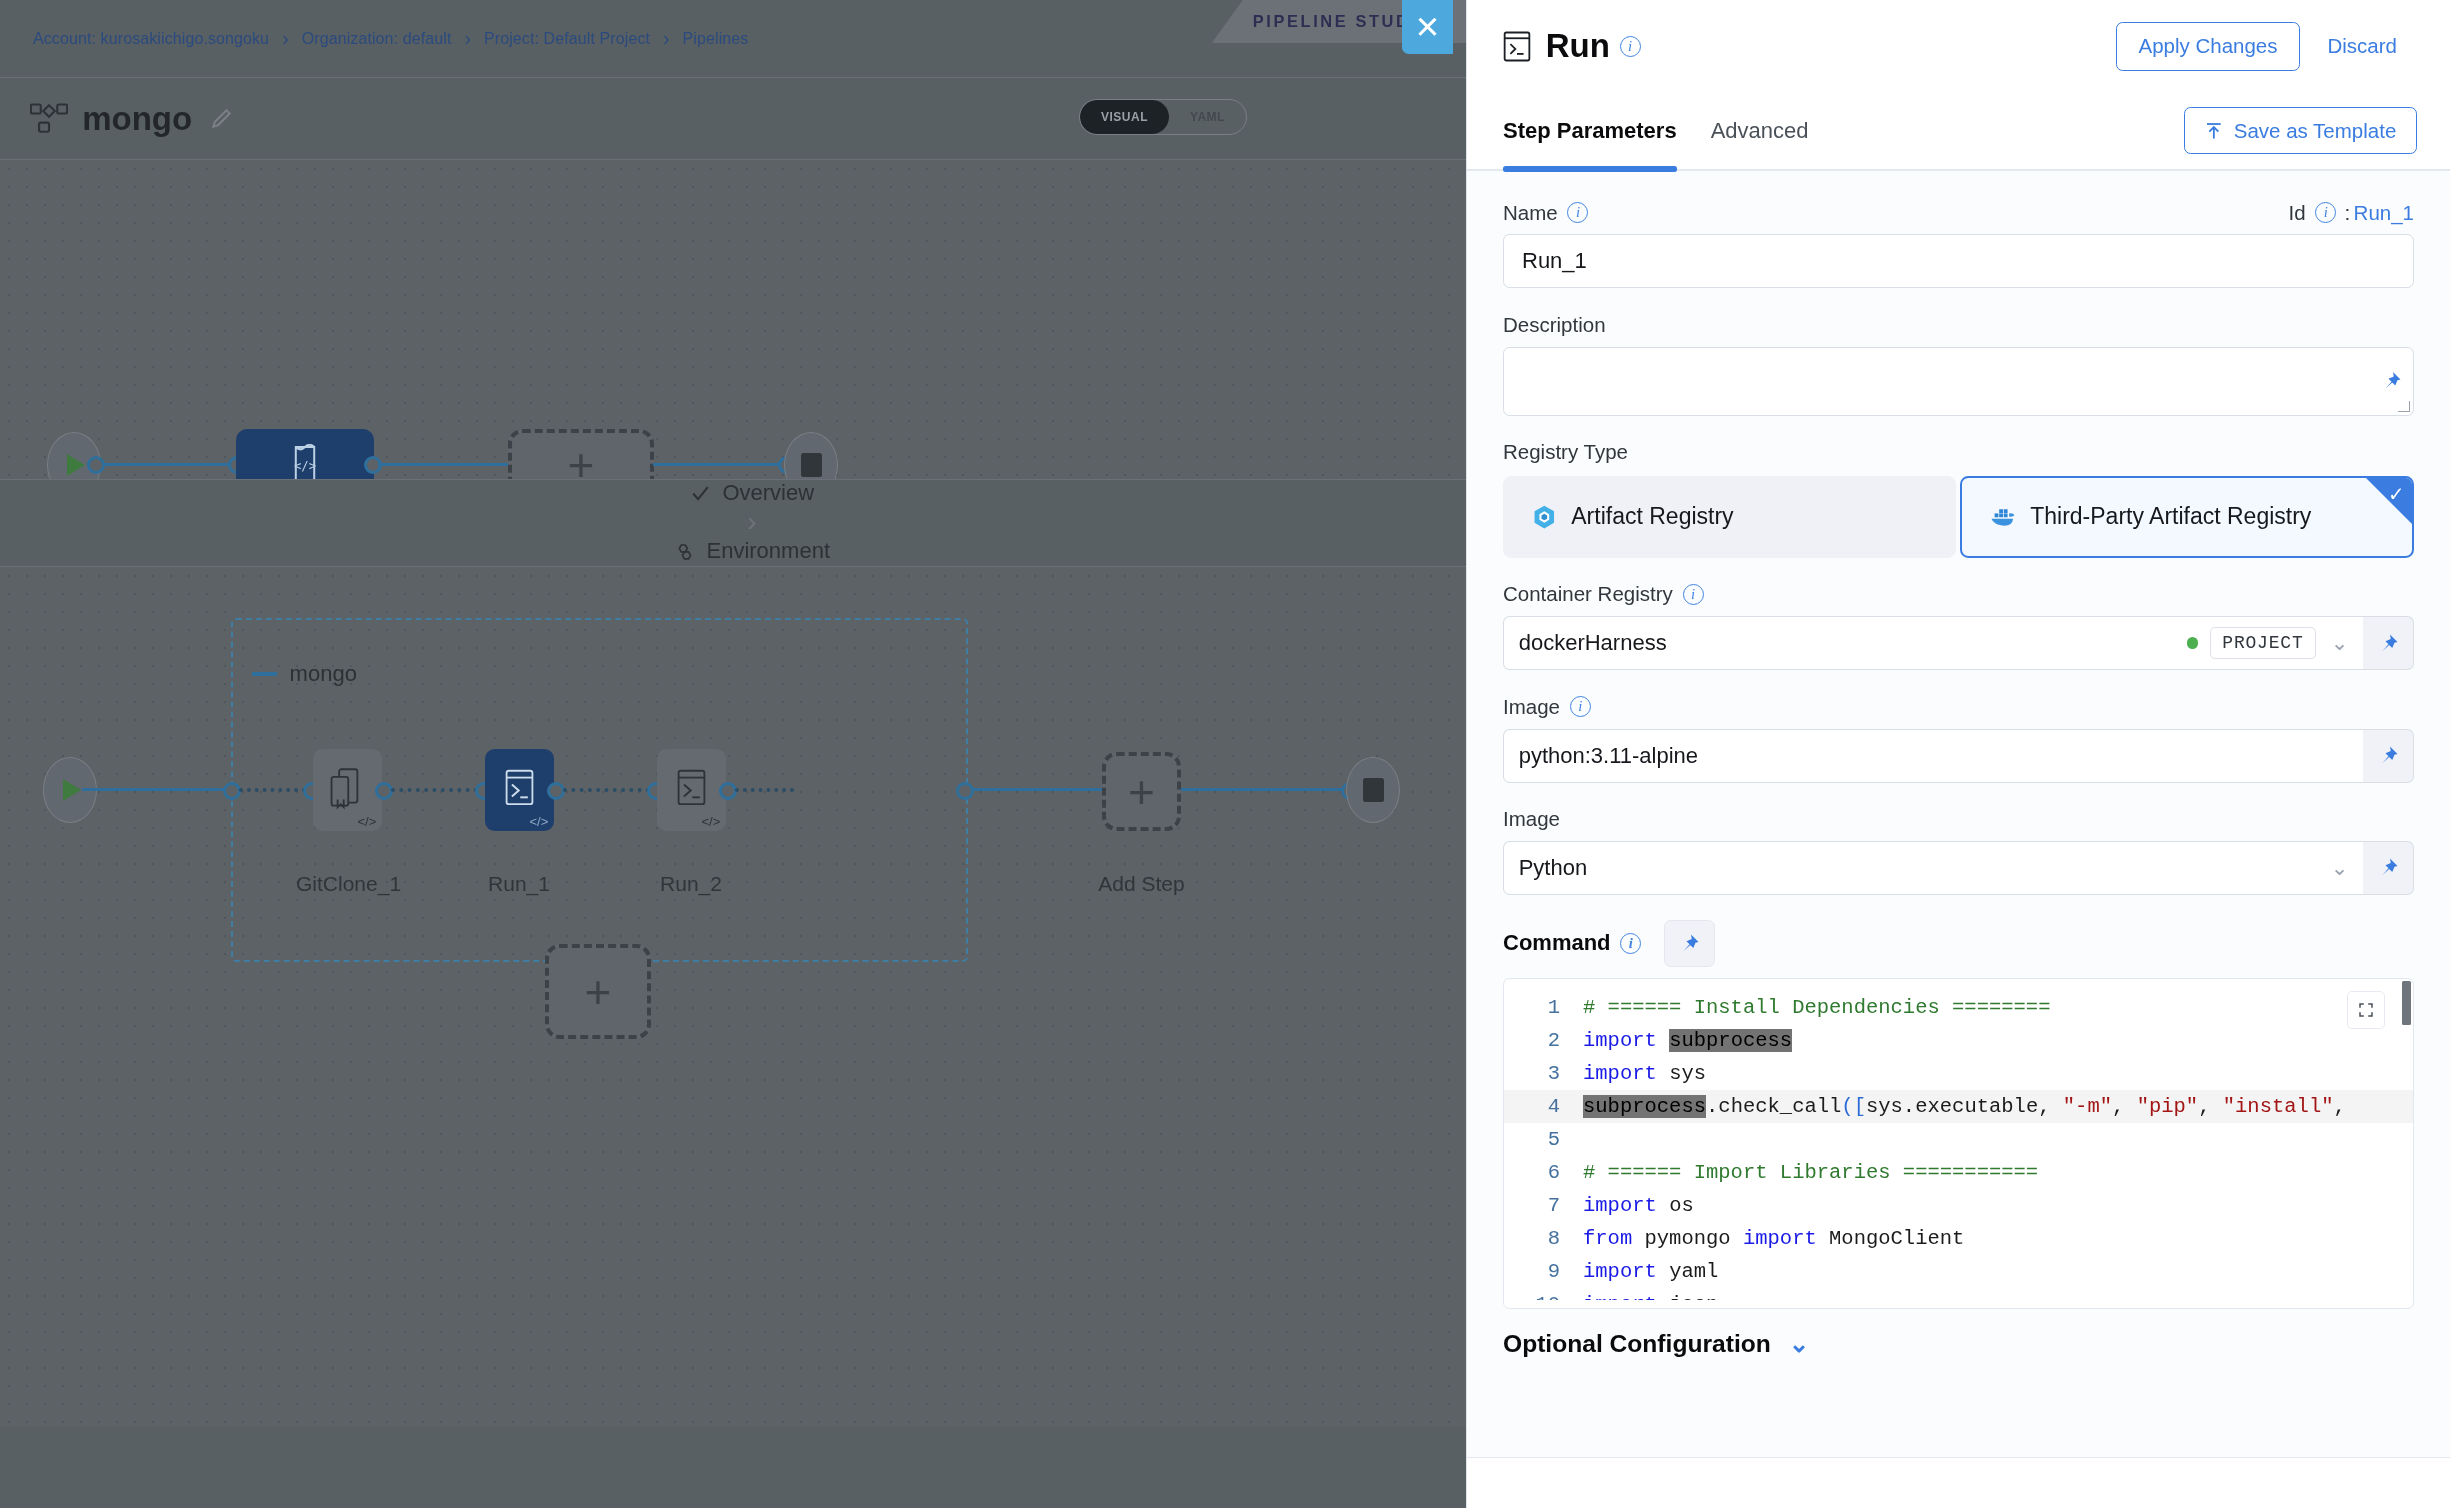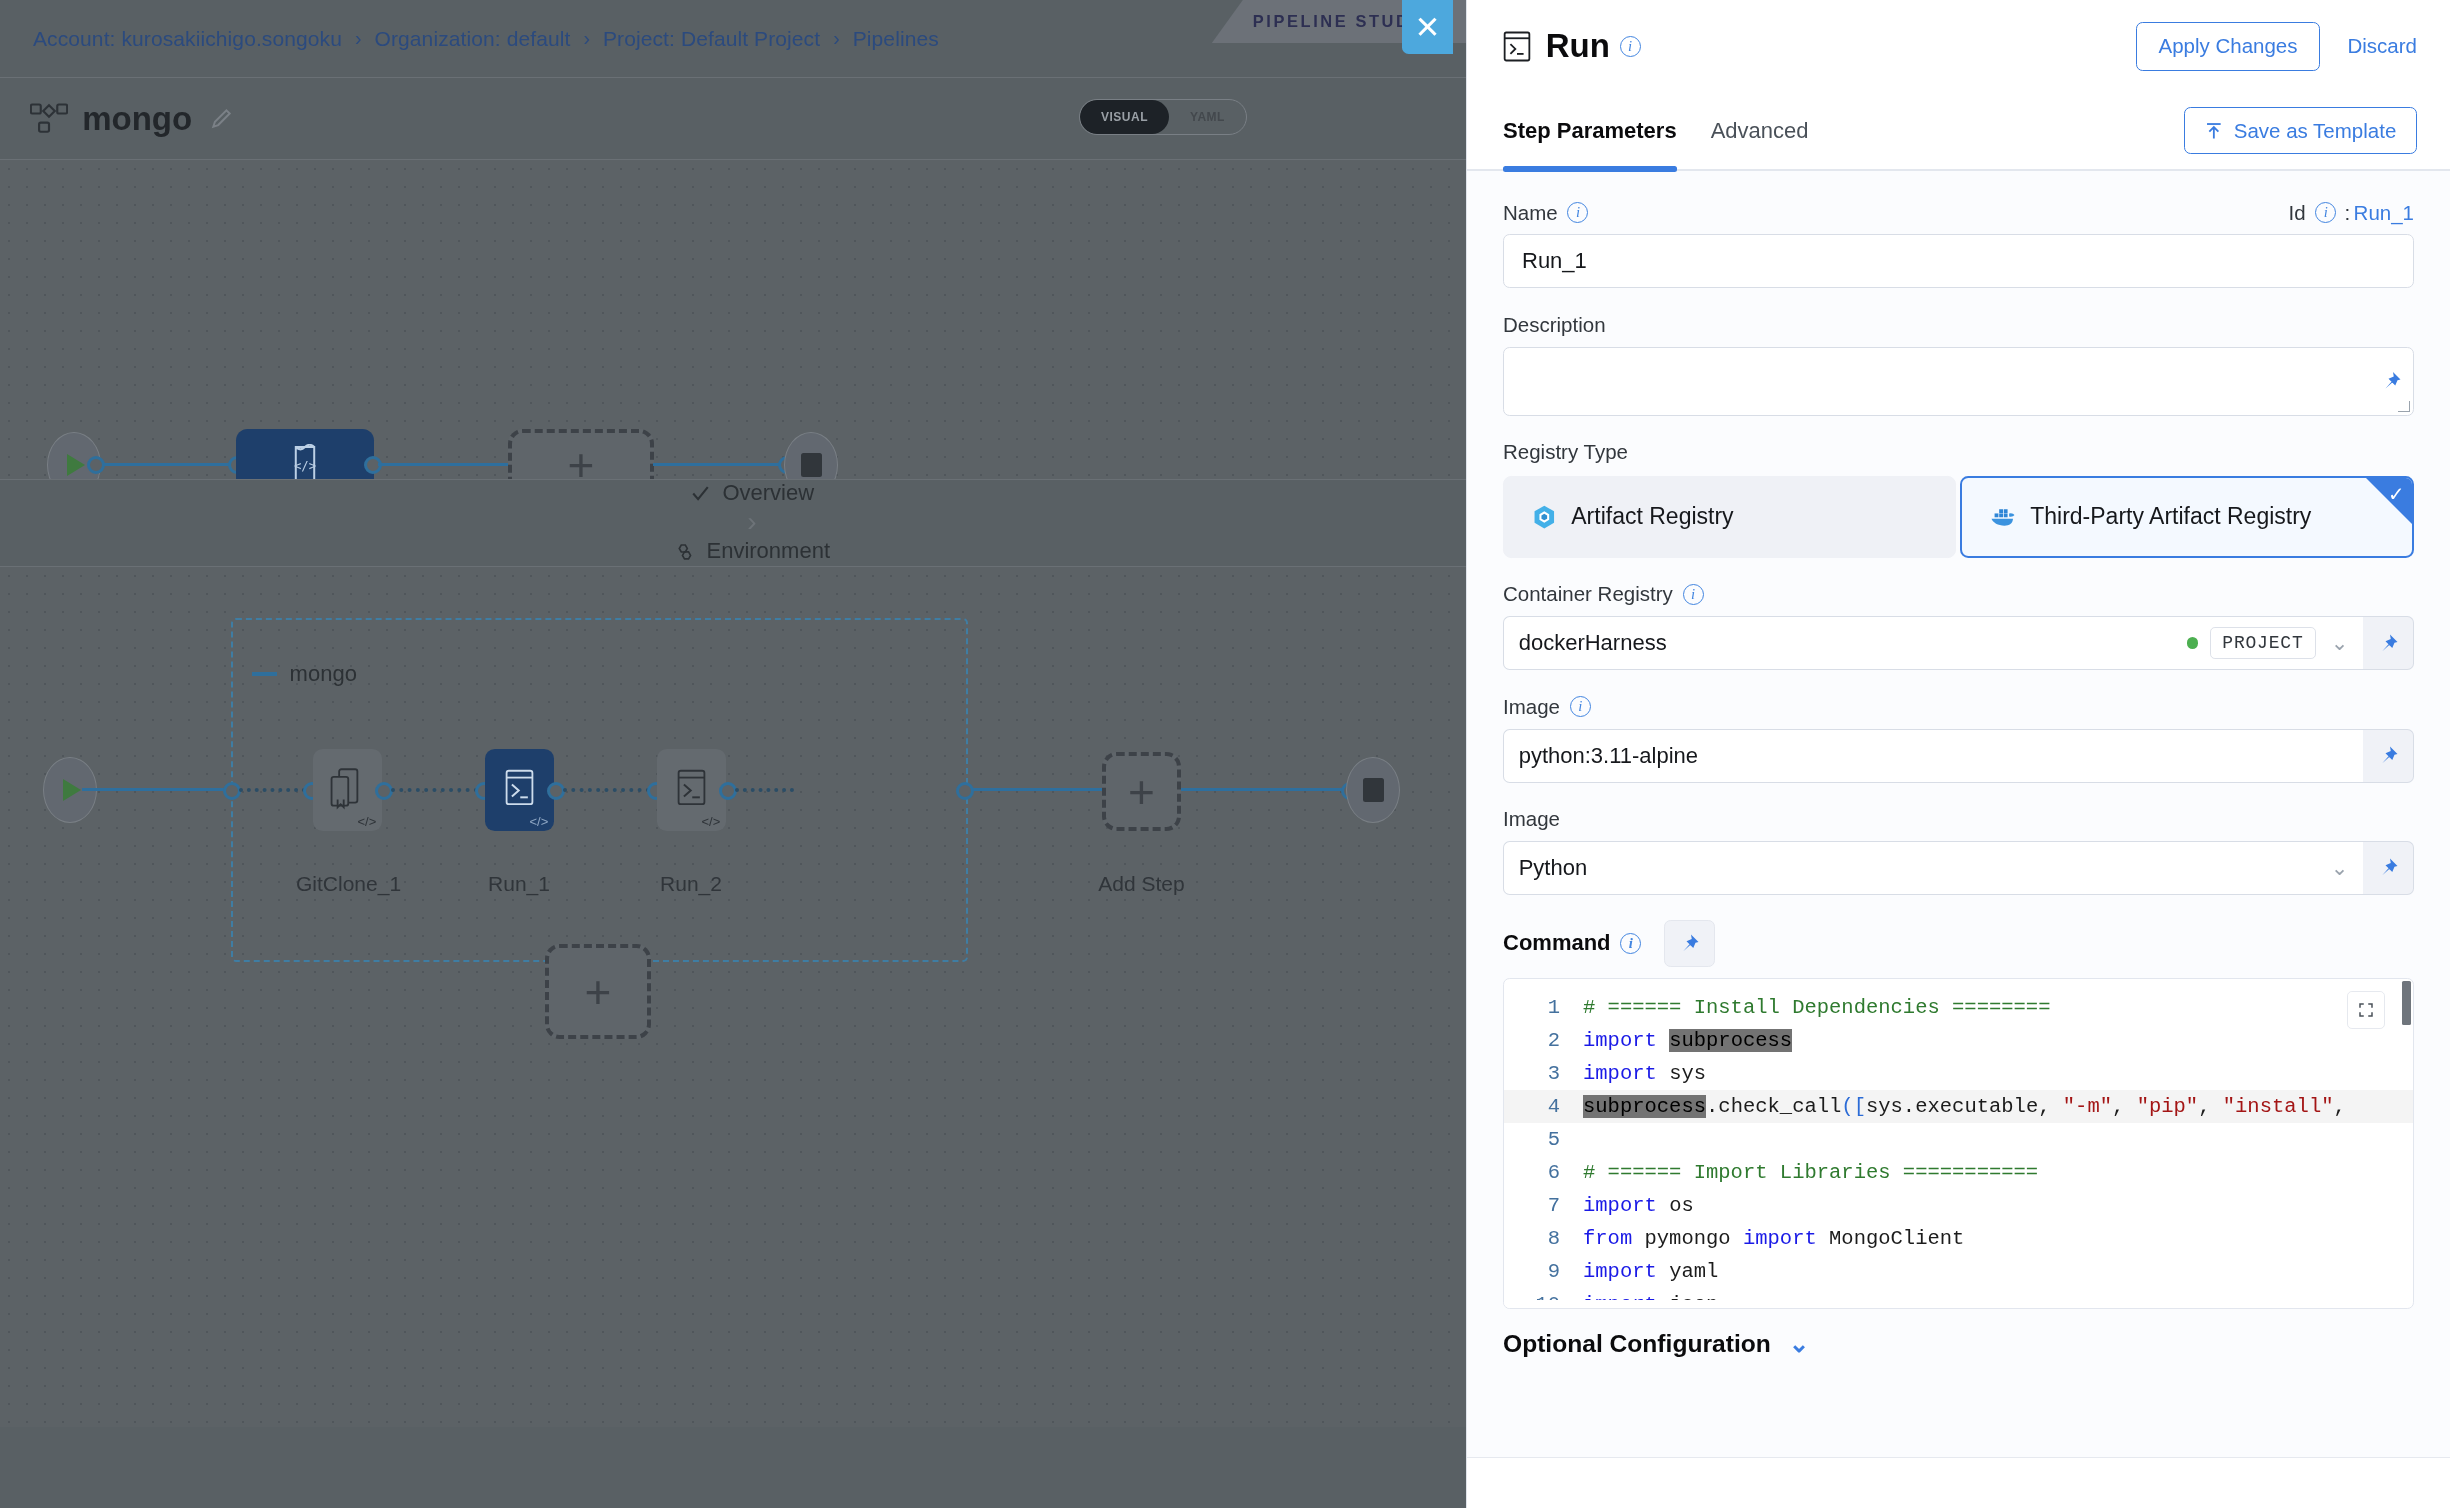--- a/index.html
+++ b/index.html
@@ -15,21 +15,21 @@
   .left-pane {
     position: absolute; left: 0; top: 0; width: 1466px; height: 1508px;
     background: #596064;
     overflow: hidden;
   }
   .breadcrumb-bar {
     position: relative; height: 78px; width: 100%;
     display: flex; align-items: center; padding-left: 33px;
     border-bottom: 1.6px solid #6a7075;
   }
-  .bc-item { color: #2b4a7e; font-size: 21px; letter-spacing: 0.1px; }
+  .bc-item { color: #2b4a7e; font-size: 16px; letter-spacing: 0.1px; }
   .bc-sep { color: #2b4a7e; font-size: 19.7px; margin: 0 13px; }
   .studio-tag {
     position: absolute; right: 0; top: 0; height: 43px;
     background: #6c7178; display: flex; align-items: center;
     padding: 0 33px 0 41px; color: #2d2f52; font-size: 16.4px;
     font-weight: bold; letter-spacing: 2.6px;
     clip-path: polygon(31px 0, 100% 0, 100% 100%, 0 100%);
   }
   .pipe-header {
     position: relative; height: 82px; display: flex; align-items: center;
@@ -141,21 +141,21 @@
   }
 
   
   .panel {
     position: absolute; left: 1466px; top: 0; width: 984px; height: 1508px;
     background: #fbfcfe; border-left: 1.6px solid #dfe3ea;
     display: flex; flex-direction: column;
   }
   .panel-head {
     height: 92px; background: #ffffff; display: flex; align-items: center;
-    padding: 0 33px 0 36px;
+    padding: 0 53px 0 36px;
   }
   .run-icon { width: 28px; height: 33px; margin-right: 14.7px; }
   .panel-title { font-size: 33px; font-weight: bold; color: #0b0b0d; }
   .info-i {
     display: inline-flex; width: 21px; height: 21px; border-radius: 50%;
     border: 1.6px solid #4285e0; color: #4285e0; font-size: 14.7px; font-style: italic;
     align-items: center; justify-content: center; margin-left: 9.8px;
     font-family: "Liberation Serif", serif; flex: none;
   }
   .spacer { flex: 1; }

